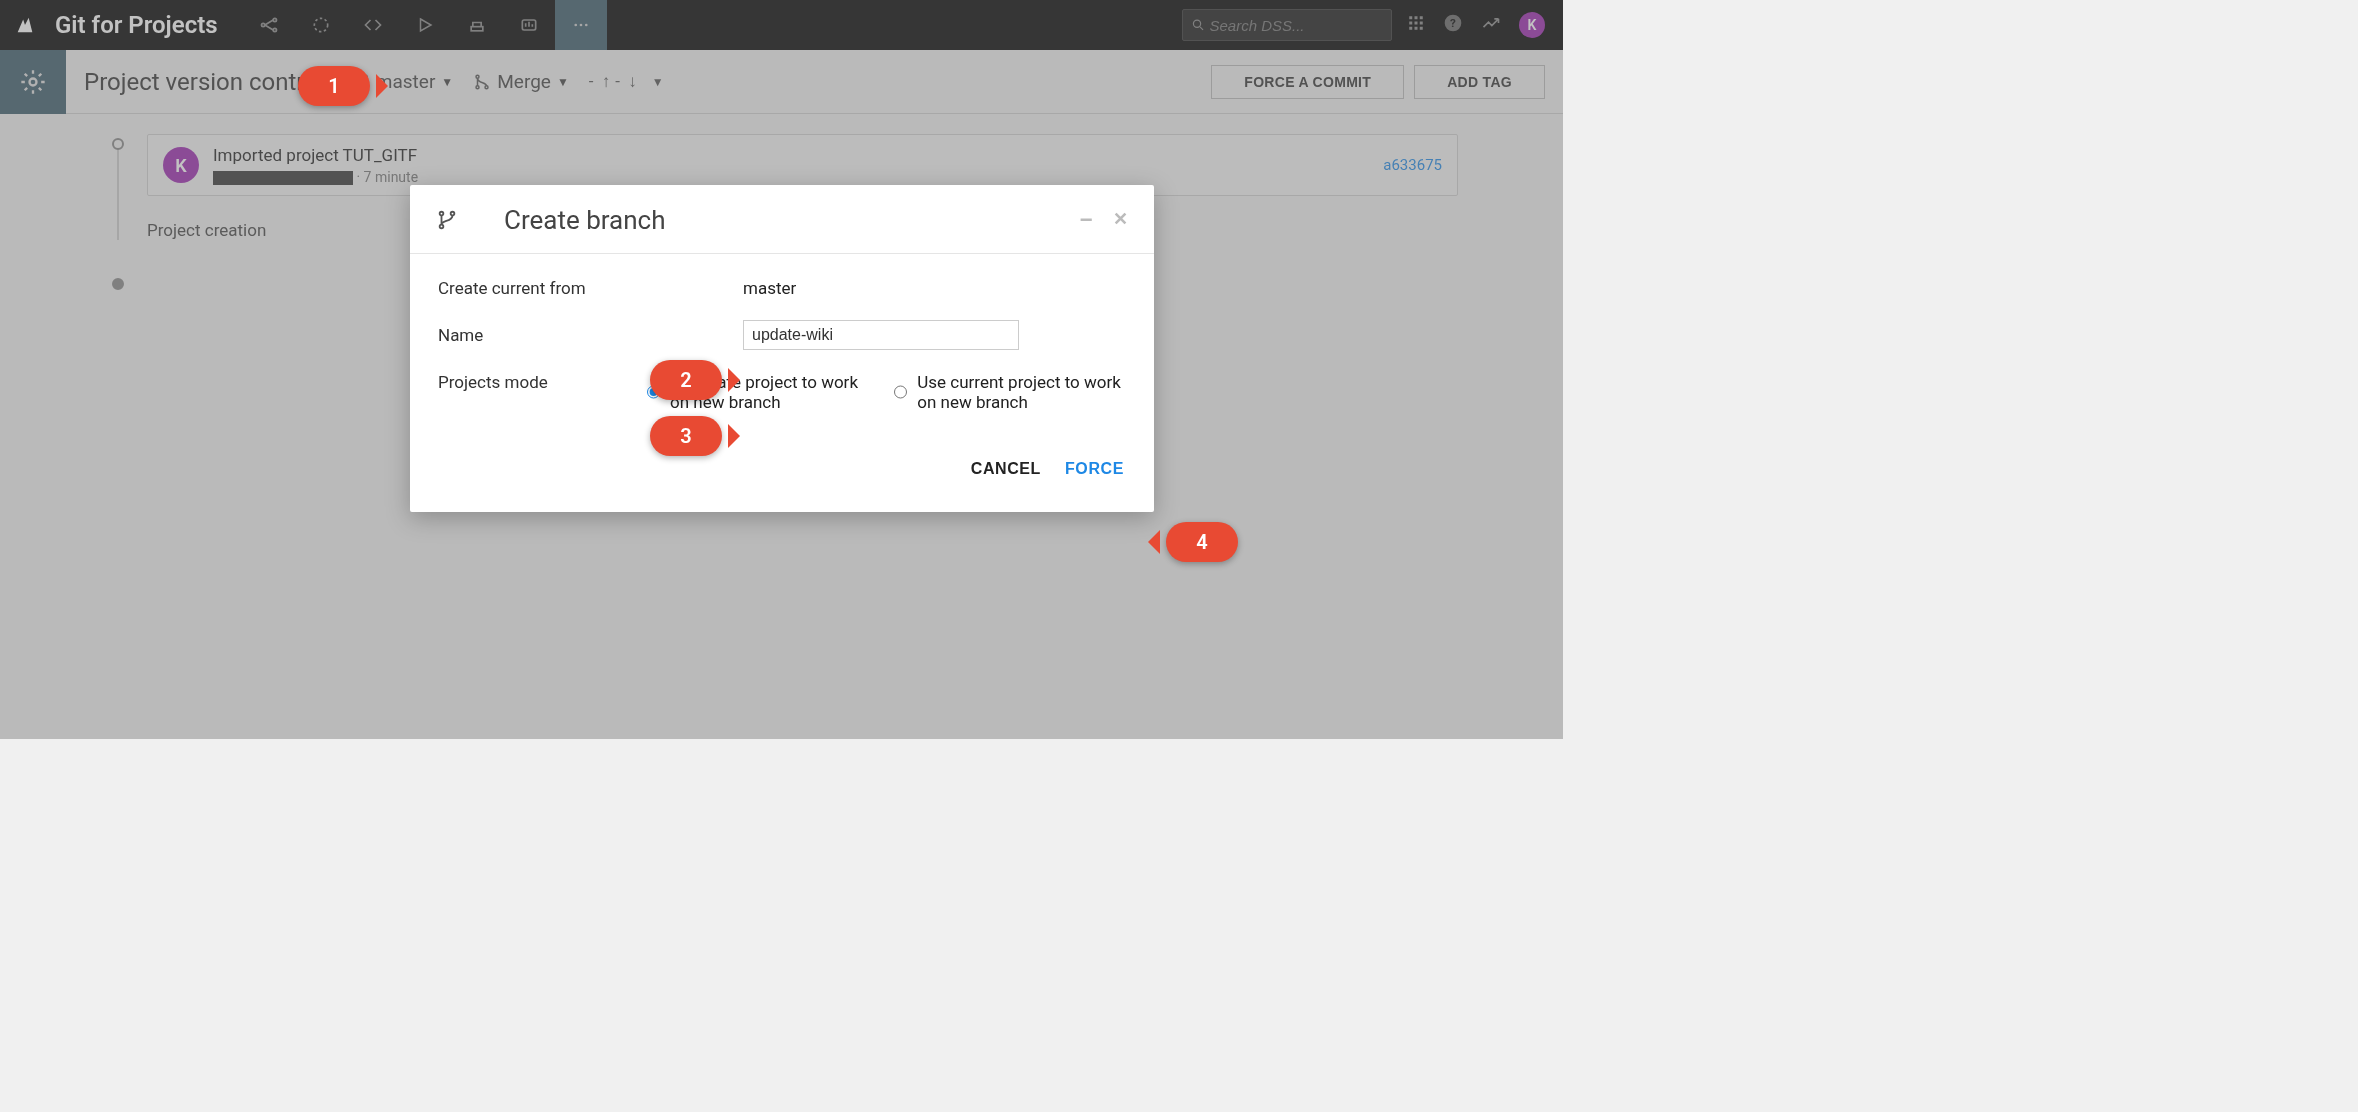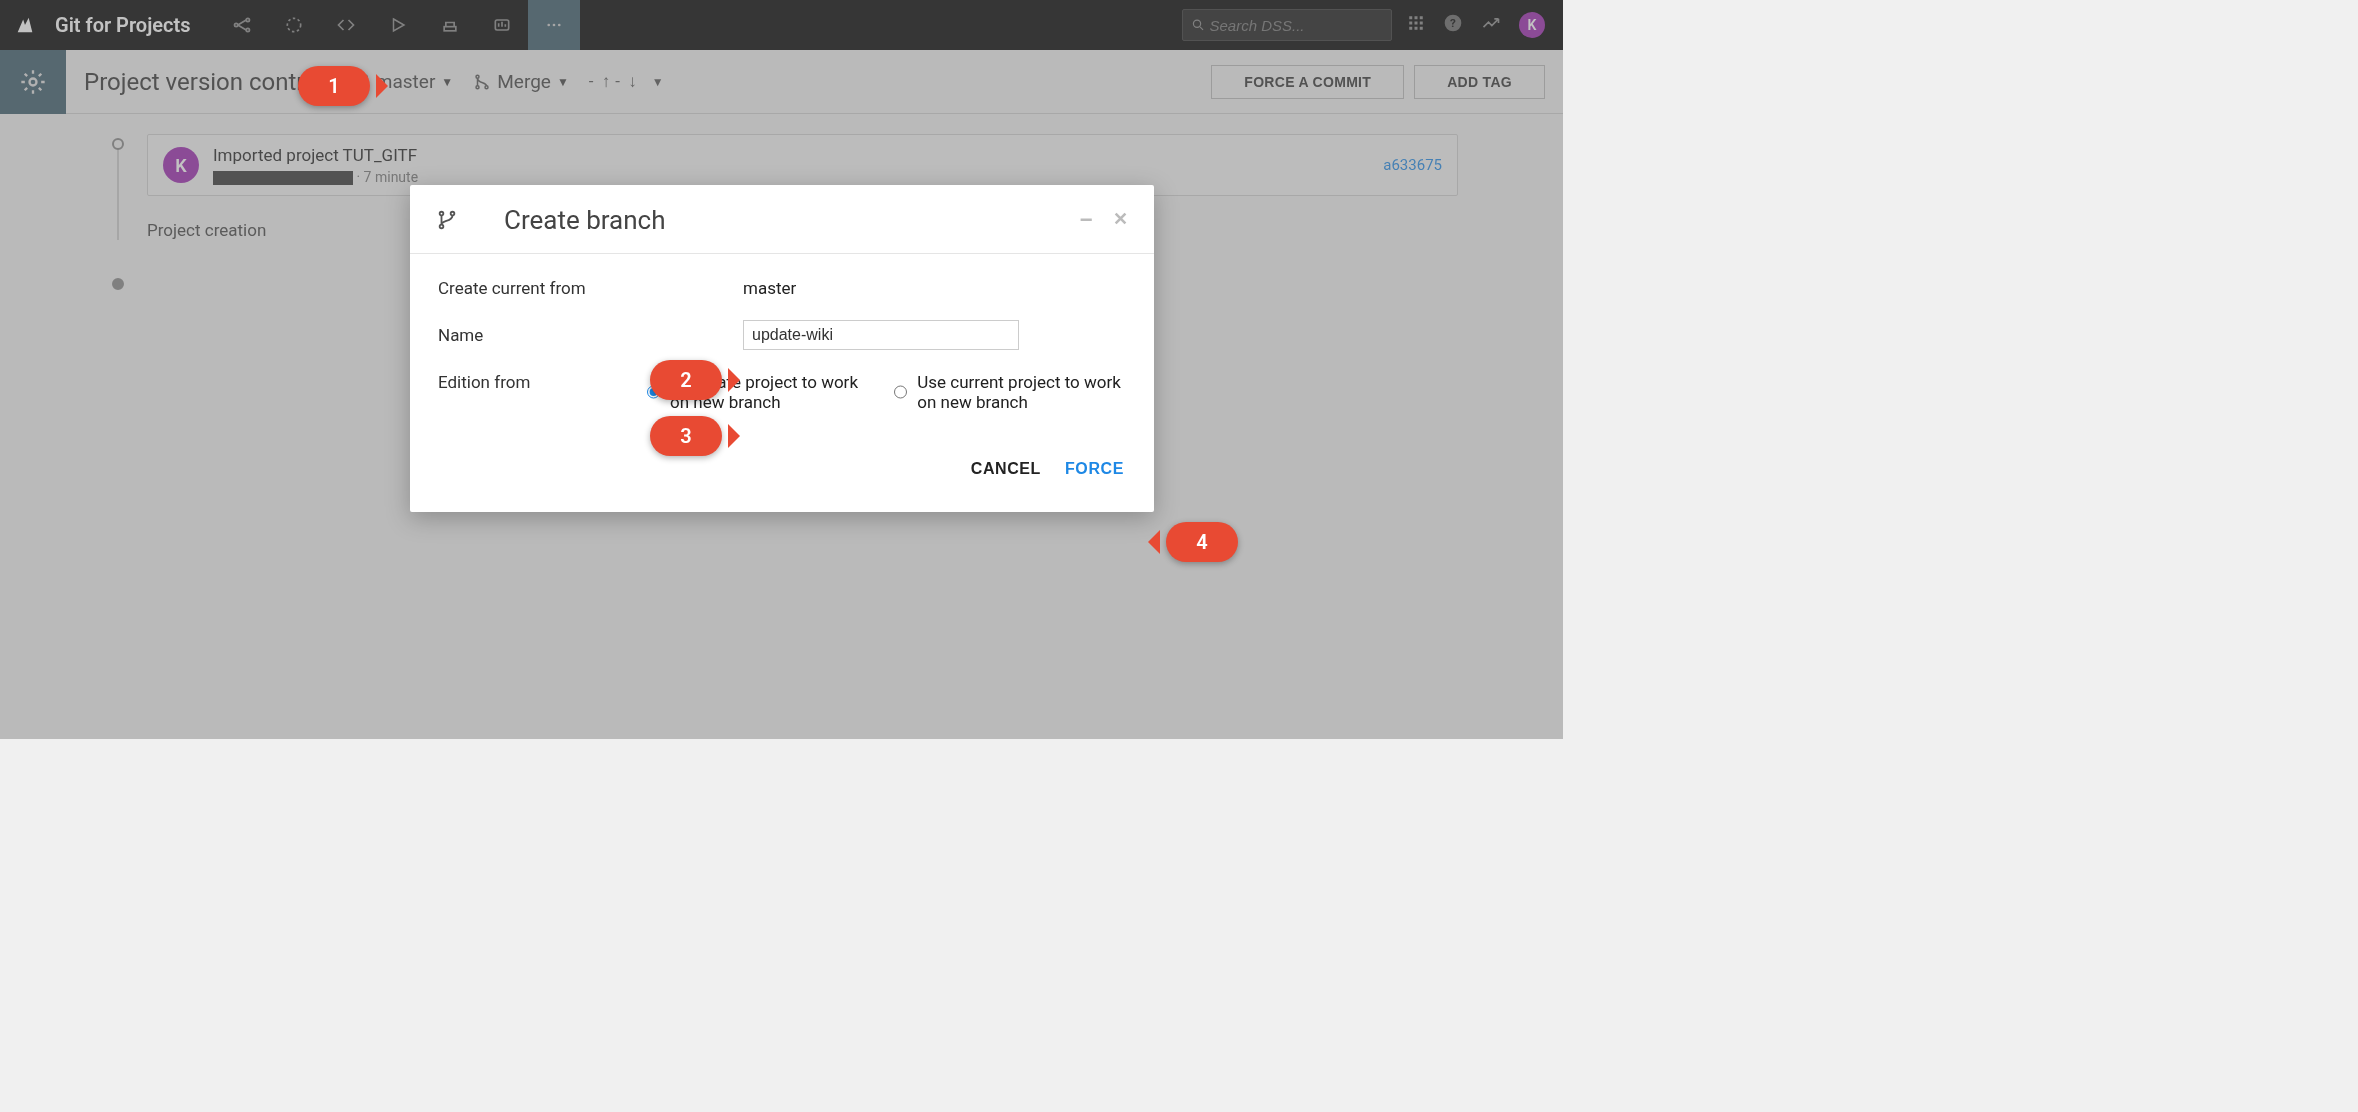--- a/index.html
+++ b/index.html
@@ -2,21 +2,21 @@
 <html><head>
 <meta charset="utf-8">
 <style>
   * { box-sizing: border-box; margin: 0; padding: 0; }
   body { font-family: -apple-system, BlinkMacSystemFont, "Segoe UI", Roboto, Helvetica, Arial, sans-serif; background: #f0f0f0; width: 1563px; height: 739px; position: relative; overflow: hidden; }
 
   
   .topbar { background: #000; height: 50px; display: flex; align-items: center; color: #ddd; padding: 0 10px; }
   .topbar .logo { width: 30px; height: 30px; display: flex; align-items: center; justify-content: center; margin-right: 15px; }
   .topbar .logo svg { fill: #fff; }
-  .topbar .app-title { font-size: 20px; font-weight: 600; color: #fff; margin-right: 25px; }
+  .topbar .app-title { font-size: 24px; font-weight: 600; color: #fff; margin-right: 25px; }
   .topbar .nav-icons { display: flex; gap: 0; }
   .topbar .nav-icon { width: 52px; height: 50px; display: flex; align-items: center; justify-content: center; color: #888; cursor: pointer; }
   .topbar .nav-icon.active { background: #3b5c6b; color: #ccc; }
   .topbar .spacer { flex: 1; }
   .topbar .search { background: #1a1a1a; border: 1px solid #333; border-radius: 2px; width: 210px; height: 32px; display: flex; align-items: center; padding: 0 8px; color: #666; margin-right: 15px; }
   .topbar .search input { background: transparent; border: none; color: #aaa; font-size: 15px; margin-left: 4px; outline: none; width: 100%; font-style: italic; }
   .topbar .right-icons { display: flex; align-items: center; gap: 18px; margin-right: 8px; }
   .topbar .right-icon { color: #888; cursor: pointer; }
   .topbar .avatar { width: 26px; height: 26px; border-radius: 50%; background: #9c27b0; color: #fff; display: flex; align-items: center; justify-content: center; font-weight: 600; font-size: 14px; }
 
@@ -237,21 +237,21 @@
   <div class="modal-body">
     <div class="form-row">
       <div class="label">Create current from</div>
       <div class="val-text">master</div>
     </div>
     <div class="form-row">
       <div class="label">Name</div>
       <input type="text" value="update-wiki" style="">
     </div>
     <div class="form-row" style="align-items:flex-start">
-      <div class="label">Edition from</div>
+      <div class="label">Projects mode</div>
       <div class="radio-group">
         <label class="radio-row">
           <input type="radio" name="edition" checked="" style="">
           <span>Duplicate project to work on new branch</span>
         </label>
         <label class="radio-row">
           <input type="radio" name="edition" style="">
           <span>Use current project to work on new branch</span>
         </label>
       </div>

